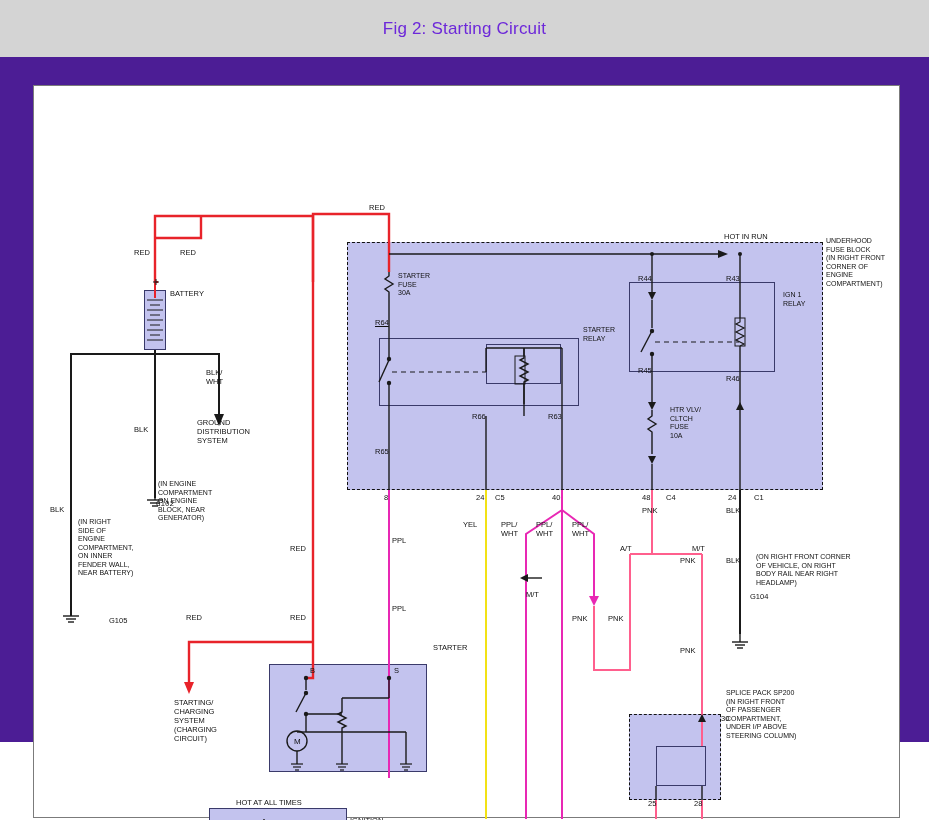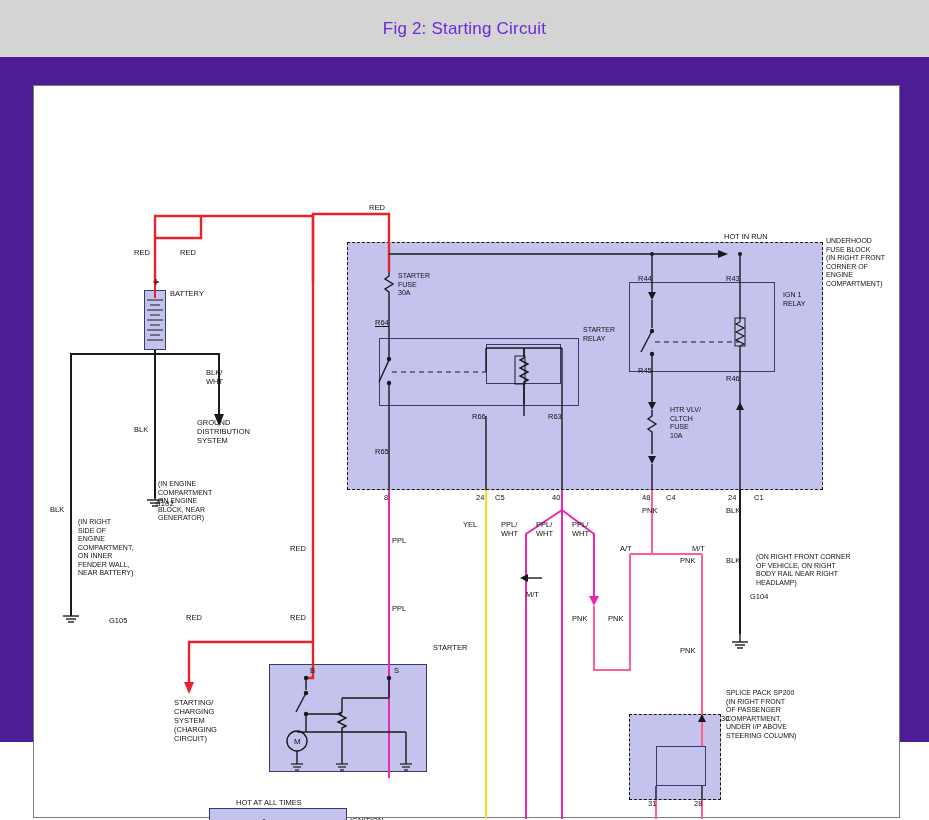--- a/index.html
+++ b/index.html
@@ -414,21 +414,21 @@
     <div class="lbl" style="left:360px; top:580px;">S</div>
     <div class="lbl" style="left:260px; top:651px; font-size:8px;">M</div>
 
     <div class="lbl sm" style="left:692px; top:603px;">SPLICE PACK SP200
 (IN RIGHT FRONT
 OF PASSENGER
 COMPARTMENT,
 UNDER I/P ABOVE
 STEERING COLUMN)</div>
     <div class="lbl" style="left:660px; top:628px;padding-left:27px;">30</div>
-    <div class="lbl" style="left:614px; top:713px;">31</div>
+    <div class="lbl" style="left:614px; top:713px;">25</div>
     <div class="lbl" style="left:660px; top:713px;">28</div>
 
     <div class="lbl" style="left:202px; top:712px;text-align:center;">HOT AT ALL TIMES</div>
     <div class="lbl" style="left:316px; top:730px;">IGNITION
 SWITCH</div>
 
   </div>
 </div>
 
 </body></html>

